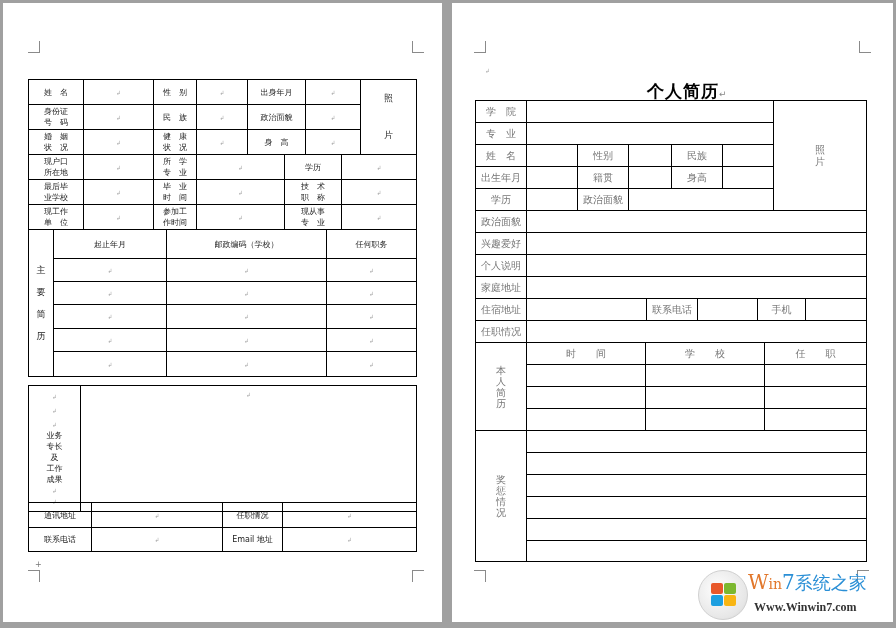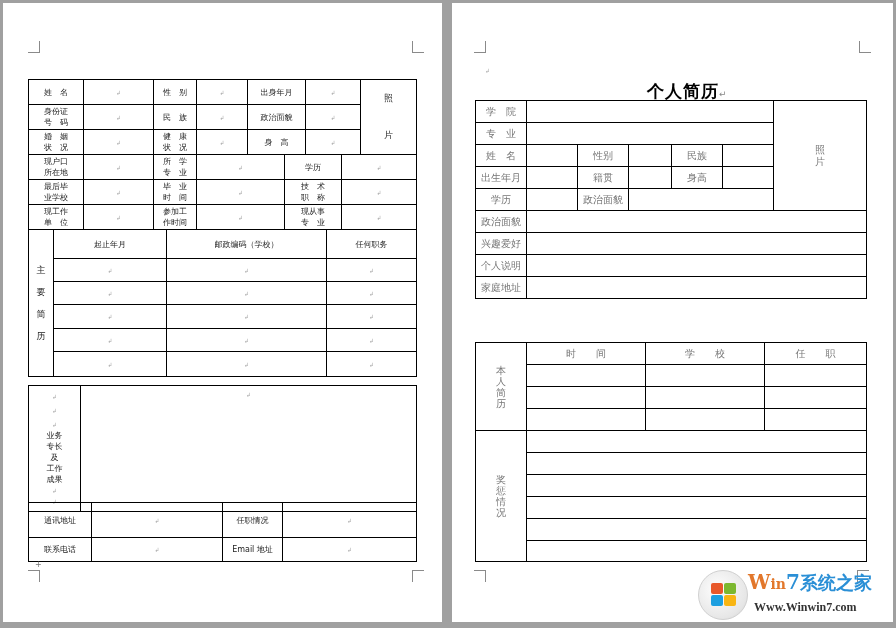--- a/index.html
+++ b/index.html
@@ -15,21 +15,21 @@
     td { border: 1px solid #000; text-align: center; vertical-align: middle; font-size: 8px; line-height: 11px; padding: 0; }
     .t1 td { color: #222; }
     .t2 td { color: #777; font-size: 10px; border-width: 1.2px; }
     .mark { color: #aaa; font-size: 6px; }
     .rowend { position: absolute; color: #aaa; font-size: 6px; }
     .vert span { display: block; }
     .watermark { position: absolute; right: 6px; bottom: 4px; width: 192px; height: 56px; }
     .wm-logo { position: absolute; left: 0; top: 2px; width: 50px; height: 50px; border-radius: 50%; background: radial-gradient(circle at 40% 40%, #ffffff 0%, #e6e6e6 70%, #c9c9c9 100%); border: 1px solid #d0d0d0; }
     .wm-flag { position: absolute; left: 12px; top: 12px; width: 26px; height: 24px; }
     .wm-flag i { position: absolute; width: 12px; height: 11px; border-radius: 2px; }
-    .wm-title { position: absolute; left: 50px; top: 2px; font-size: 20px; font-weight: bold; white-space: nowrap; font-family: "DejaVu Serif", serif; }
+    .wm-title { position: absolute; left: 50px; top: 2px; font-size: 20px; font-weight: normal; white-space: nowrap; font-family: "DejaVu Serif", serif; }
     .wm-url { position: absolute; left: 56px; top: 32px; font-size: 12px; font-weight: bold; color: #333; font-family: "Liberation Serif", serif; white-space: nowrap; }
   </style>
 </head>
 <body>
 
 <div class="page page-left">
   <div class="crop" style="left:25px;top:38px;border-right-width:1px;border-bottom-width:1px;"></div>
   <div class="crop" style="left:409px;top:38px;border-left-width:1px;border-bottom-width:1px;"></div>
   <div class="crop" style="left:25px;top:567px;border-right-width:1px;border-top-width:1px;"></div>
   <div class="crop" style="left:409px;top:567px;border-left-width:1px;border-top-width:1px;"></div>
@@ -186,21 +186,21 @@
     </table>
 
   <table class="t1" style="left:25px;top:499px;width:388px;">
     <colgroup>
         <col style="width:63px">
         <col style="width:131px">
         <col style="width:60px">
         <col style="width:134px">
       </colgroup>
     <tbody>
-        <tr style="height:35px">
+        <tr style="height:25px">
       <td>通讯地址</td>
       <td><span class="mark">↲</span></td>
       <td>任职情况</td>
       <td><span class="mark">↲</span></td>
     </tr>
     <tr style="height:24px">
       <td>联系电话</td>
       <td><span class="mark">↲</span></td>
       <td>Email 地址</td>
       <td><span class="mark">↲</span></td>
@@ -279,20 +279,44 @@
       <td>个人说明</td>
       <td colspan="6"></td>
     </tr>
     <tr style="height:22px">
       <td>家庭地址</td>
       <td colspan="6"></td>
     </tr>
   </tbody>
     </table>
 
+  <table class="t2" style="left:23px;top:295px;width:391px;">
+    <colgroup>
+      <col style="width:51px">
+        <col style="width:120px">
+        <col style="width:51px">
+        <col style="width:60px">
+        <col style="width:48px">
+        <col style="width:61px">
+    </colgroup>
+    <tbody>
+        <tr style="height:22px">
+      <td>住宿地址</td>
+      <td></td>
+      <td>联系电话</td>
+      <td></td>
+      <td>手机</td>
+      <td></td>
+    </tr>
+    <tr style="height:22px">
+      <td>任职情况</td>
+      <td colspan="5"></td>
+    </tr>
+  </tbody>
+    </table>
 
   <table class="t2" style="left:23px;top:339px;width:391px;">
     <colgroup>
       <col style="width:51px">
         <col style="width:119px">
         <col style="width:119px">
         <col style="width:102px">
     </colgroup>
     <tbody>
         <tr style="height:22px">

